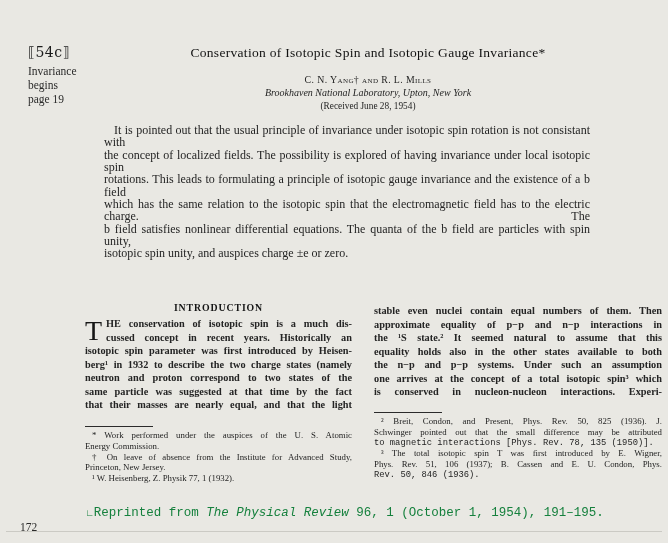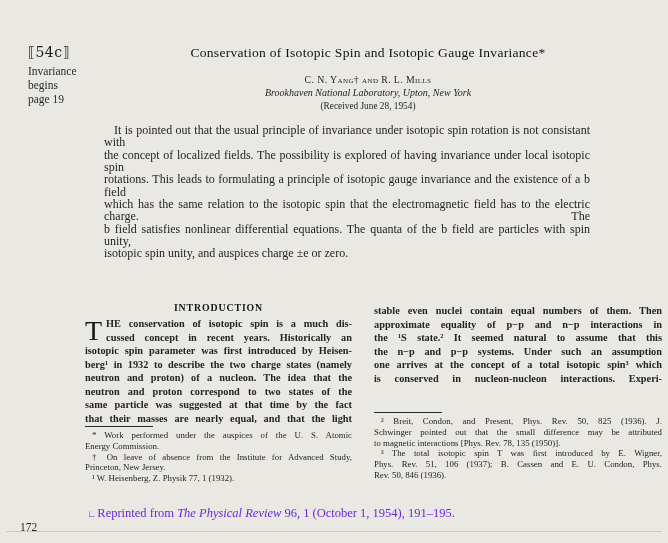--- a/index.html
+++ b/index.html
@@ -47,25 +47,25 @@
   .fn .tline{text-align:justify;text-align-last:justify;}
   .fn-left .tline:nth-child(1),
   .fn-left .tline:nth-child(3),
   .fn-left .tline:nth-child(5){text-indent:7px;}
   .fn-left .tline:nth-child(2),
   .fn-left .tline:nth-child(4),
   .fn-left .tline:nth-child(5){text-align-last:left;}
   .fn-right .tline:nth-child(1),
   .fn-right .tline:nth-child(4){text-indent:7px;}
   .fn-right .tline:nth-child(3),
-  .fn-right .tline:nth-child(6){text-align-last:left;}
+  .fn-right .tline:nth-child(6){text-align-last:left;font-family:Liberation Mono, monospace;}
 
   
   .page-number{position:absolute;left:20px;top:521px;font-size:11.5px;color:#2a2a2a;}
-  .reprint{position:absolute;left:87px;top:506px;font-size:12.5px;color:#6d28d9;}
+  .reprint{position:absolute;left:87px;top:506px;font-size:12.5px;color:#15803d;font-family:Liberation Mono, monospace;}
   .reprint .mark{font-size:9.5px;margin-right:1px;}
   .reprint .journal{font-style:italic;}
   .scan-edge{position:absolute;left:6px;right:6px;top:531px;border-top:1px solid #cbcac4;}
 </style>
 </head>
 <body>
 
 <div class="page">
 
   <div class="margin-note">
@@ -94,32 +94,32 @@
     </div>
 
   <div class="col-left">
     <div class="intro-heading">INTRODUCTION</div>
     <div class="body-par">
         <span class="dropcap">T</span>
         <div class="tline">HE conservation of isotopic spin is a much dis-</div>
         <div class="tline">cussed concept in recent years. Historically an</div>
         <div class="tline">isotopic spin parameter was first introduced by Heisen-</div>
         <div class="tline">berg¹ in 1932 to describe the two charge states (namely</div>
-        <div class="tline">neutron and proton) of a nucleon. The idea that the</div>
         <div class="tline">neutron and proton correspond to two states of the</div>
         <div class="tline">same particle was suggested at that time by the fact</div>
         <div class="tline">that their masses are nearly equal, and that the light</div>
       </div>
   </div>
 
   <div class="col-right">
     <div class="body-par">
         <div class="tline">stable even nuclei contain equal numbers of them. Then</div>
         <div class="tline">approximate equality of p−p and n−p interactions in</div>
         <div class="tline">the ¹S state.² It seemed natural to assume that this</div>
+        <div class="tline">equality holds also in the other states available to both</div>
         <div class="tline">the n−p and p−p systems. Under such an assumption</div>
         <div class="tline">one arrives at the concept of a total isotopic spin³ which</div>
         <div class="tline">is conserved in nucleon-nucleon interactions. Experi-</div>
       </div>
   </div>
 
   <div class="fn-block-left">
     <div class="fn-rule"></div>
     <div class="fn fn-left">
         <div class="tline">* Work performed under the auspices of the U. S. Atomic</div>

